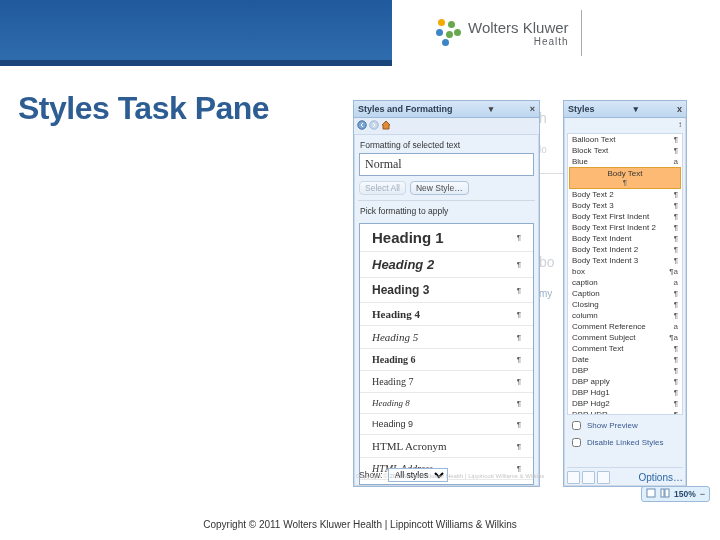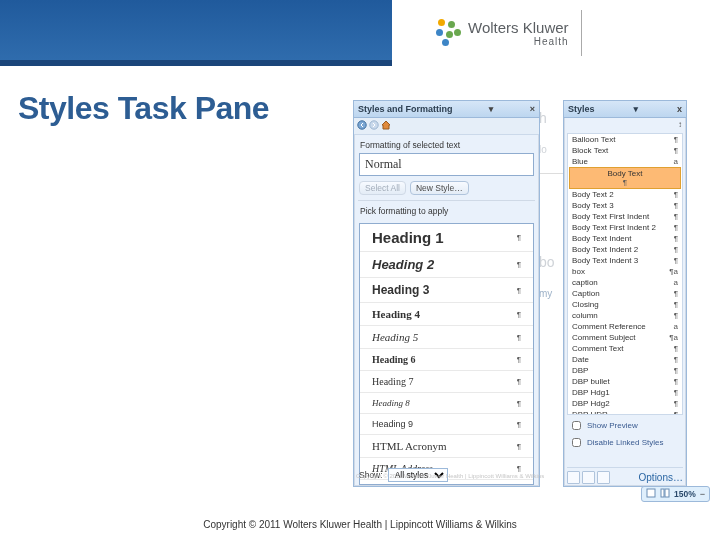--- a/index.html
+++ b/index.html
@@ -258,21 +258,21 @@
         </div>
         <div class="st-item">
           <span class="lbl">Date</span>
           <span class="mark">¶</span>
         </div>
         <div class="st-item">
           <span class="lbl">DBP</span>
           <span class="mark">¶</span>
         </div>
         <div class="st-item">
-          <span class="lbl">DBP bullet</span>
+          <span class="lbl">DBP apply</span>
           <span class="mark">¶</span>
         </div>
         <div class="st-item">
           <span class="lbl">DBP Hdg1</span>
           <span class="mark">¶</span>
         </div>
         <div class="st-item">
           <span class="lbl">DBP Hdg2</span>
           <span class="mark">¶</span>
         </div>

